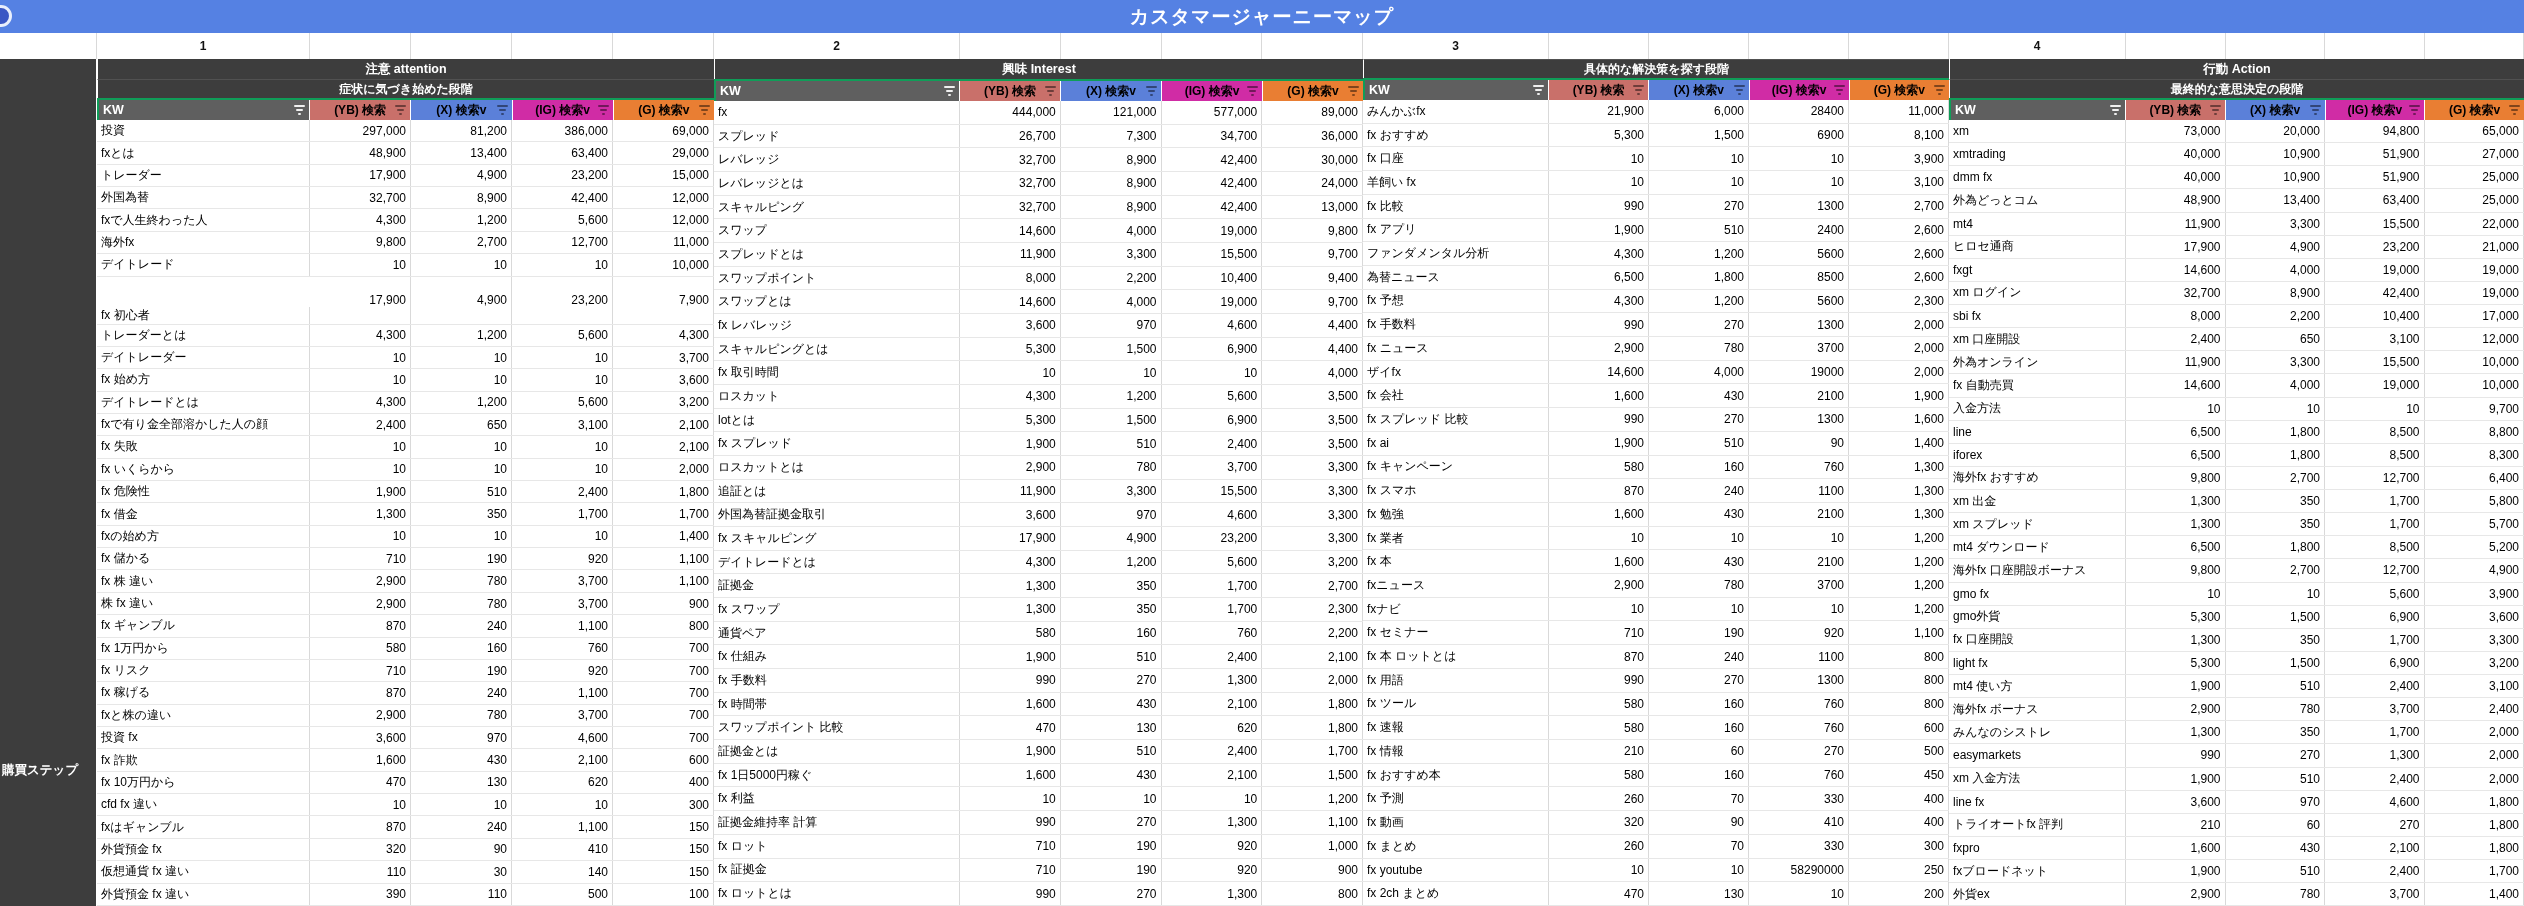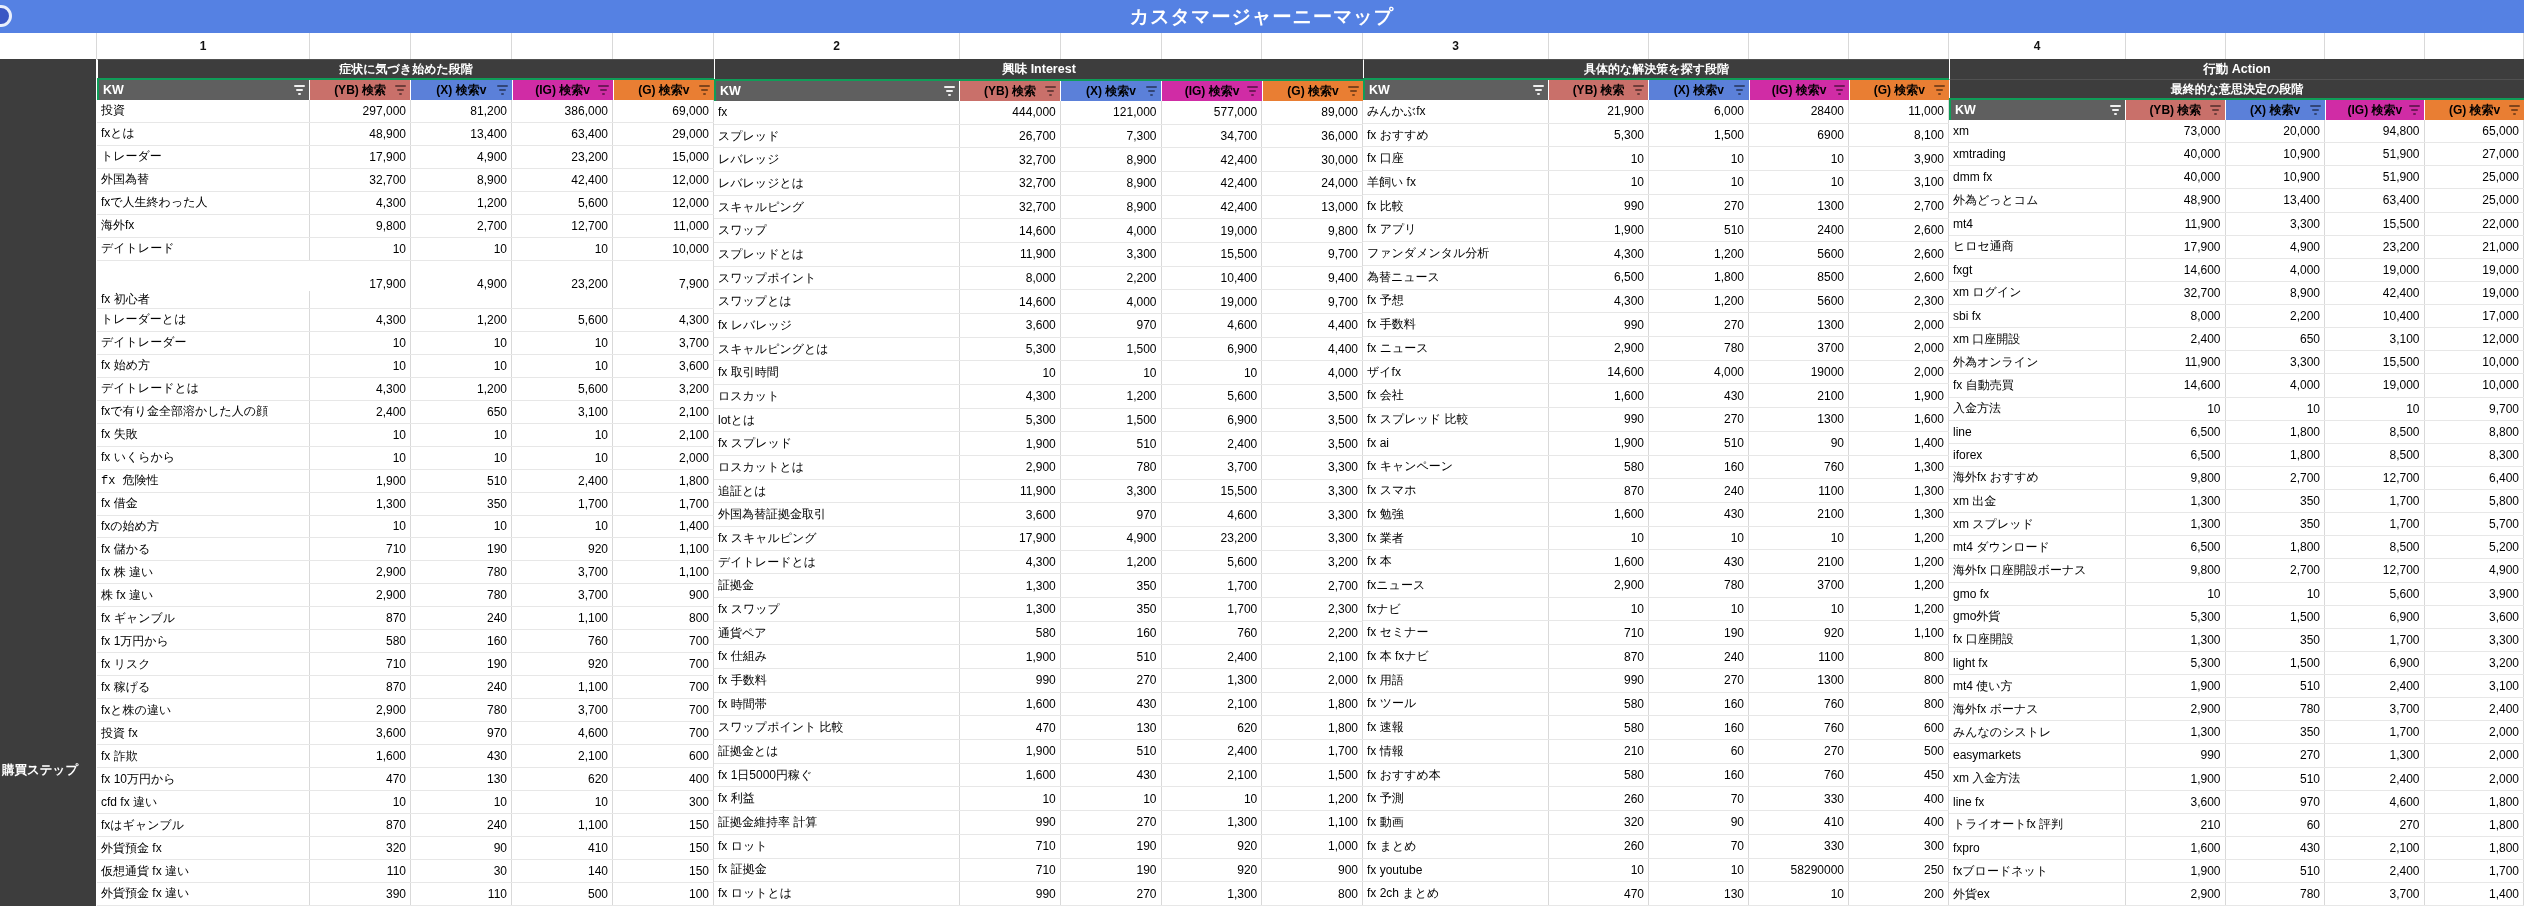--- a/index.html
+++ b/index.html
@@ -115,20 +115,21 @@
       </div>
     </div>
 </div>
 
 <div class="content">
   <div class="sidebar">
     <div class="sidebar-label">購買ステップ</div>
   </div>
   <div id="groups" style="display:flex">
       <div class="group" style="width: 617px; background: rgb(61, 61, 61);">
+        <div class="band band1">注意 attention</div>
         <div class="band band2">症状に気づき始めた段階</div>
         <div class="header-row" style="border-top: 2px solid rgb(15, 157, 88);">
           <div class="hkw" style="width: 213px; background: rgb(95, 95, 95); border-left: 2px solid rgb(15, 157, 88);">
             <span>KW</span>
             <span class="ficon light">
               <i></i>
               <i></i>
               <i></i>
             </span>
           </div>
@@ -265,21 +266,21 @@
             <div class="cell num" style="flex: 1 1 0%;">2,100</div>
           </div>
           <div class="row">
             <div class="cell kw" style="width: 213px;">fx いくらから</div>
             <div class="cell num" style="flex: 1 1 0%;">10</div>
             <div class="cell num" style="flex: 1 1 0%;">10</div>
             <div class="cell num" style="flex: 1 1 0%;">10</div>
             <div class="cell num" style="flex: 1 1 0%;">2,000</div>
           </div>
           <div class="row">
-            <div class="cell kw" style="width: 213px; font-family: Liberation Mono, monospace;">fx 危険性</div>
+            <div class="cell kw" style="width: 213px;">fx 危険性</div>
             <div class="cell num" style="flex: 1 1 0%;">1,900</div>
             <div class="cell num" style="flex: 1 1 0%;">510</div>
             <div class="cell num" style="flex: 1 1 0%;">2,400</div>
             <div class="cell num" style="flex: 1 1 0%;">1,800</div>
           </div>
           <div class="row">
             <div class="cell kw" style="width: 213px;">fx 借金</div>
             <div class="cell num" style="flex: 1 1 0%;">1,300</div>
             <div class="cell num" style="flex: 1 1 0%;">350</div>
             <div class="cell num" style="flex: 1 1 0%;">1,700</div>
@@ -891,21 +892,21 @@
             <div class="cell num" style="flex: 1 1 0%;">1,200</div>
           </div>
           <div class="row">
             <div class="cell kw" style="width: 186px;">fx セミナー</div>
             <div class="cell num" style="flex: 1 1 0%;">710</div>
             <div class="cell num" style="flex: 1 1 0%;">190</div>
             <div class="cell num" style="flex: 1 1 0%;">920</div>
             <div class="cell num" style="flex: 1 1 0%;">1,100</div>
           </div>
           <div class="row">
-            <div class="cell kw" style="width: 186px;">fx 本 fxナビ</div>
+            <div class="cell kw" style="width: 186px;">fx 本 ロットとは</div>
             <div class="cell num" style="flex: 1 1 0%;">870</div>
             <div class="cell num" style="flex: 1 1 0%;">240</div>
             <div class="cell num" style="flex: 1 1 0%;">1100</div>
             <div class="cell num" style="flex: 1 1 0%;">800</div>
           </div>
           <div class="row">
             <div class="cell kw" style="width: 186px;">fx 用語</div>
             <div class="cell num" style="flex: 1 1 0%;">990</div>
             <div class="cell num" style="flex: 1 1 0%;">270</div>
             <div class="cell num" style="flex: 1 1 0%;">1300</div>

